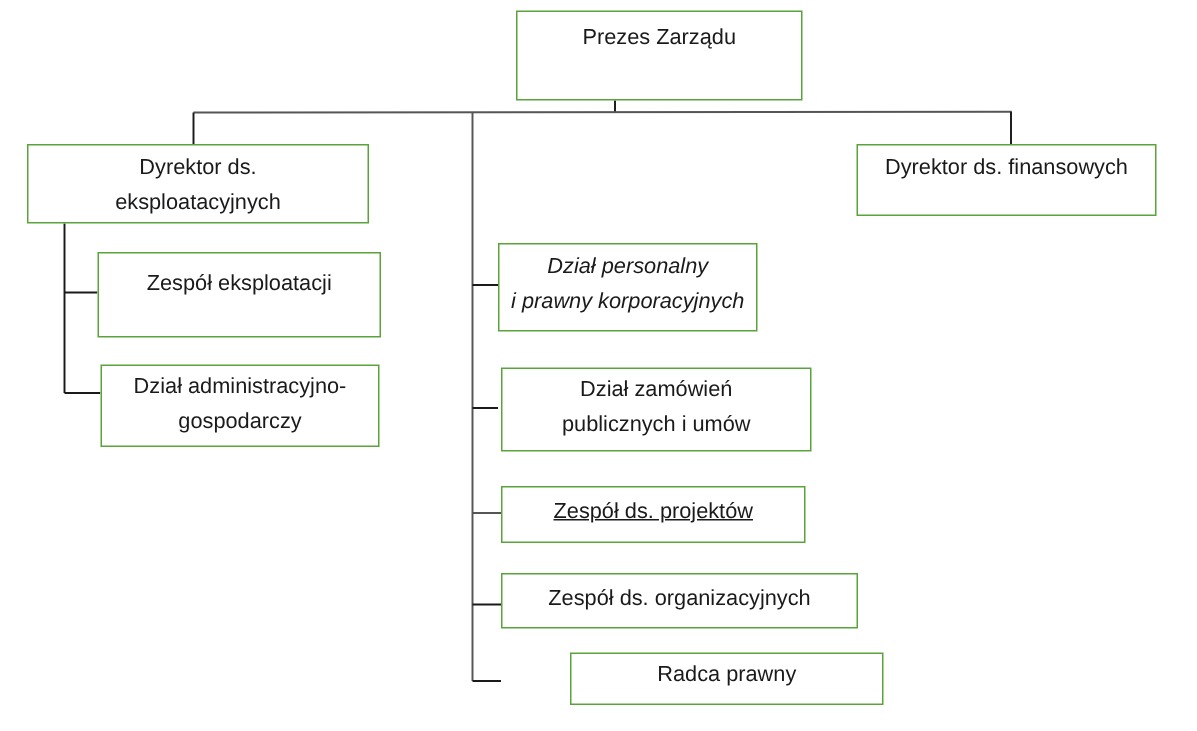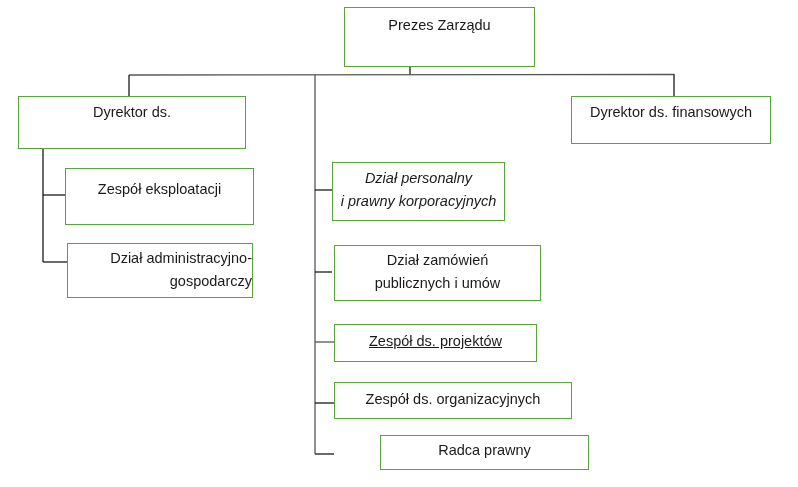--- a/index.html
+++ b/index.html
@@ -7,21 +7,21 @@
            font-family: "Liberation Sans", sans-serif; }
     svg.connectors { position: absolute; left: 0; top: 0; width: 798px; height: 487px; }
     .box { position: absolute; box-sizing: border-box; border: 1.5px solid #5aa33a;
            background: #ffffff; text-align: center; color: #1a1a1a;
            font-size: 14.5px; line-height: 22.5px; }
     .box span { display: block; white-space: nowrap; }
     #n-prezes       { left: 300px; top: 7px;   width: 191px; height: 60px;  padding-top: 6px; margin-left: 44px; }
     #n-dyr-eksp     { left: 18px;  top: 96px;  width: 228px; height: 53px;  padding-top: 4px; }
     #n-dyr-fin      { left: 571px; top: 96px;  width: 200px; height: 48px;  padding-top: 4px; }
     #n-dz-eksp      { left: 65px;  top: 168px; width: 189px; height: 57px;  padding-top: 9px; }
-    #n-dz-adm       { left: 67px;  top: 243px; width: 186px; height: 55px;  padding-top: 3px; text-align: right; }
+    #n-dz-adm       { left: 67px;  top: 243px; width: 186px; height: 55px;  padding-top: 3px; }
     #n-dz-pers      { left: 332px; top: 162px; width: 173px; height: 59px;  padding-top: 4px; font-style: italic; }
     #n-dz-zam       { left: 334px; top: 245px; width: 207px; height: 56px;  padding-top: 3px; }
     #n-zesp-proj    { left: 334px; top: 324px; width: 203px; height: 38px;  padding-top: 5px; text-decoration: underline; }
     #n-zesp-org     { left: 334px; top: 382px; width: 238px; height: 37px;  padding-top: 5px; }
     #n-radca        { left: 334px; top: 435px; width: 209px; height: 35px;  padding-top: 3px; margin-left: 46px; }
   </style>
 </head>
 <body>
 
 <svg class="connectors" viewBox="0 0 798 487">
@@ -41,20 +41,21 @@
     <line x1="315" y1="454" x2="334" y2="454"></line>
   </g>
 </svg>
 
 <div class="box" id="n-prezes">
   <span>Prezes Zarządu</span>
 </div>
 
 <div class="box" id="n-dyr-eksp">
   <span>Dyrektor ds.</span>
+  <span>eksploatacyjnych</span>
 </div>
 
 <div class="box" id="n-dyr-fin">
   <span>Dyrektor ds. finansowych</span>
 </div>
 
 <div class="box" id="n-dz-eksp">
   <span>Zespół eksploatacji</span>
 </div>
 

